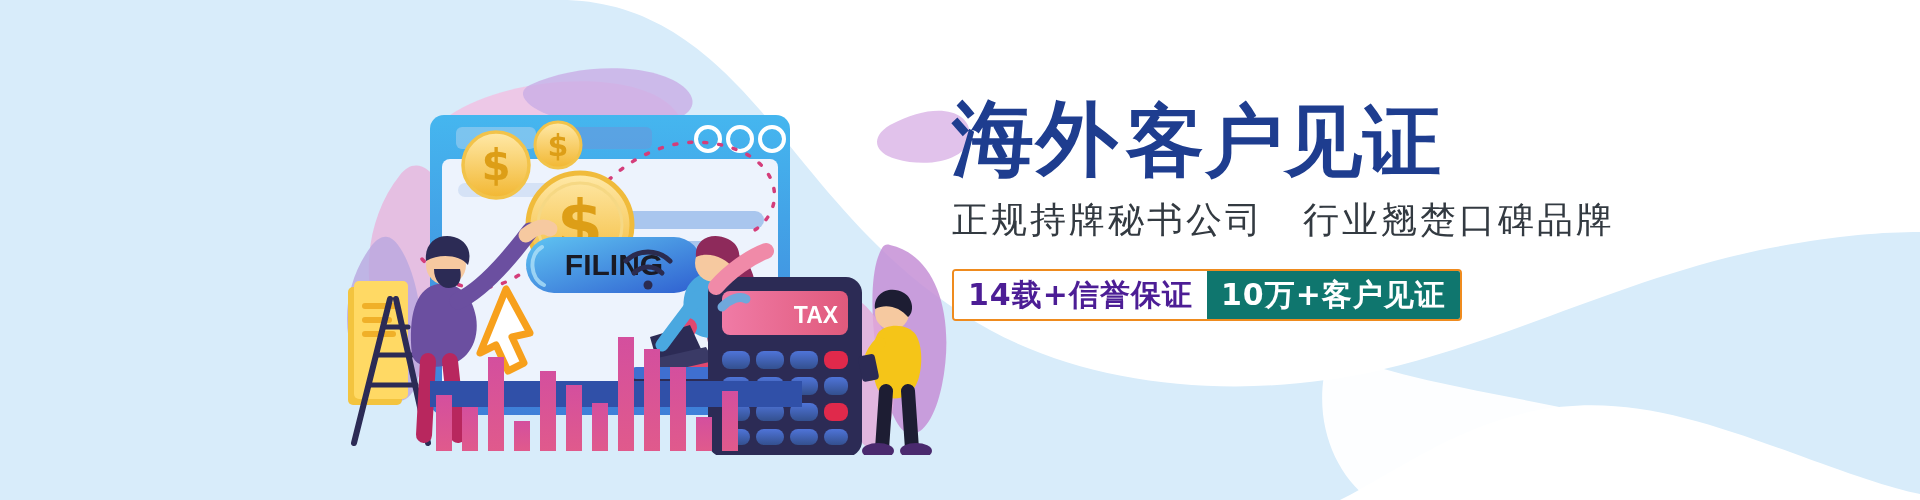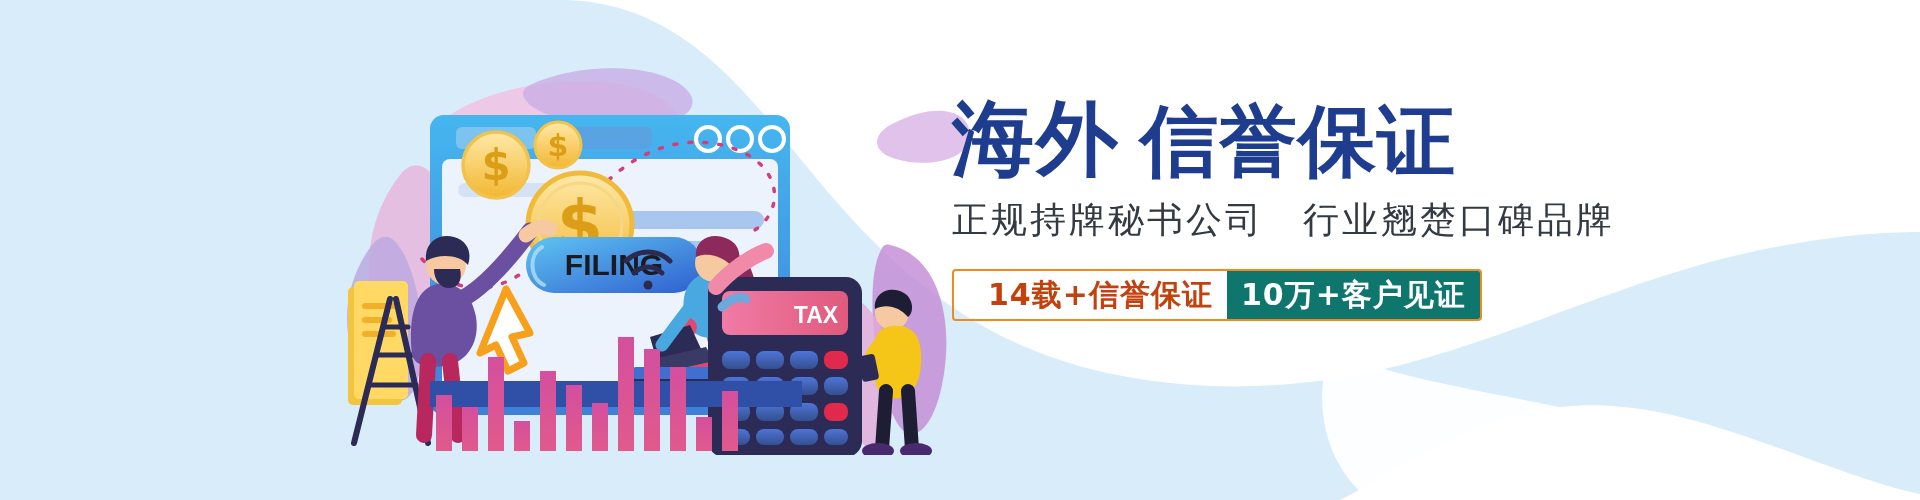--- a/index.html
+++ b/index.html
@@ -31,21 +31,21 @@
   
   #text-col {
     position:absolute;
     left:952px; top:88px;
     width:640px;
   }
 
   #headline {
     display:flex;
     align-items:flex-end;
-    gap:20px;
+    gap:6px;
     height:92px;
   }
   .h-part {
     color:#1e3d8f;
     font-weight:bold;
     line-height:1;
     letter-spacing:2px;
     font-family:"DejaVu Sans","Liberation Sans",sans-serif;
   }
   .h-main { font-size:82px; }
@@ -69,21 +69,21 @@
     height:52px;
   }
   .badge {
     display:flex; align-items:center;
     padding:0 14px;
     font-size:30px;
     font-weight:bold;
     letter-spacing:1px;
     font-family:"DejaVu Sans","Liberation Sans",sans-serif;
   }
-  .badge-light { background:#ffffff; color:#c2410c;margin-left:20px; }
+  .badge-light { background:#ffffff; color:#4c1d95; }
   .badge-solid { background:#0f766e; color:#ffffff; }
 </style>
 </head>
 <body>
 
 <div id="banner">
 
   <div class="bg-layer">
     <svg viewBox="0 0 1920 500" preserveAspectRatio="none">
       <rect x="0" y="0" width="1920" height="500" fill="#d8ecfa"></rect>
@@ -303,21 +303,21 @@
           <rect x="392" y="336" width="16" height="60"></rect>
         </g>
       </g>
     </svg>
   </div>
 
   <div id="text-col">
 
     <div id="headline">
       <span class="h-part h-main">海外</span>
-      <span class="h-part h-alt">信誉保证</span>
+      <span class="h-part h-alt">客户见证</span>
     </div>
 
     <div id="subtitle">正规持牌秘书公司　行业翘楚口碑品牌</div>
 
     <div id="badges">
       <span class="badge badge-light">14载+信誉保证</span>
       <span class="badge badge-solid">10万+客户见证</span>
     </div>
 
   </div>

